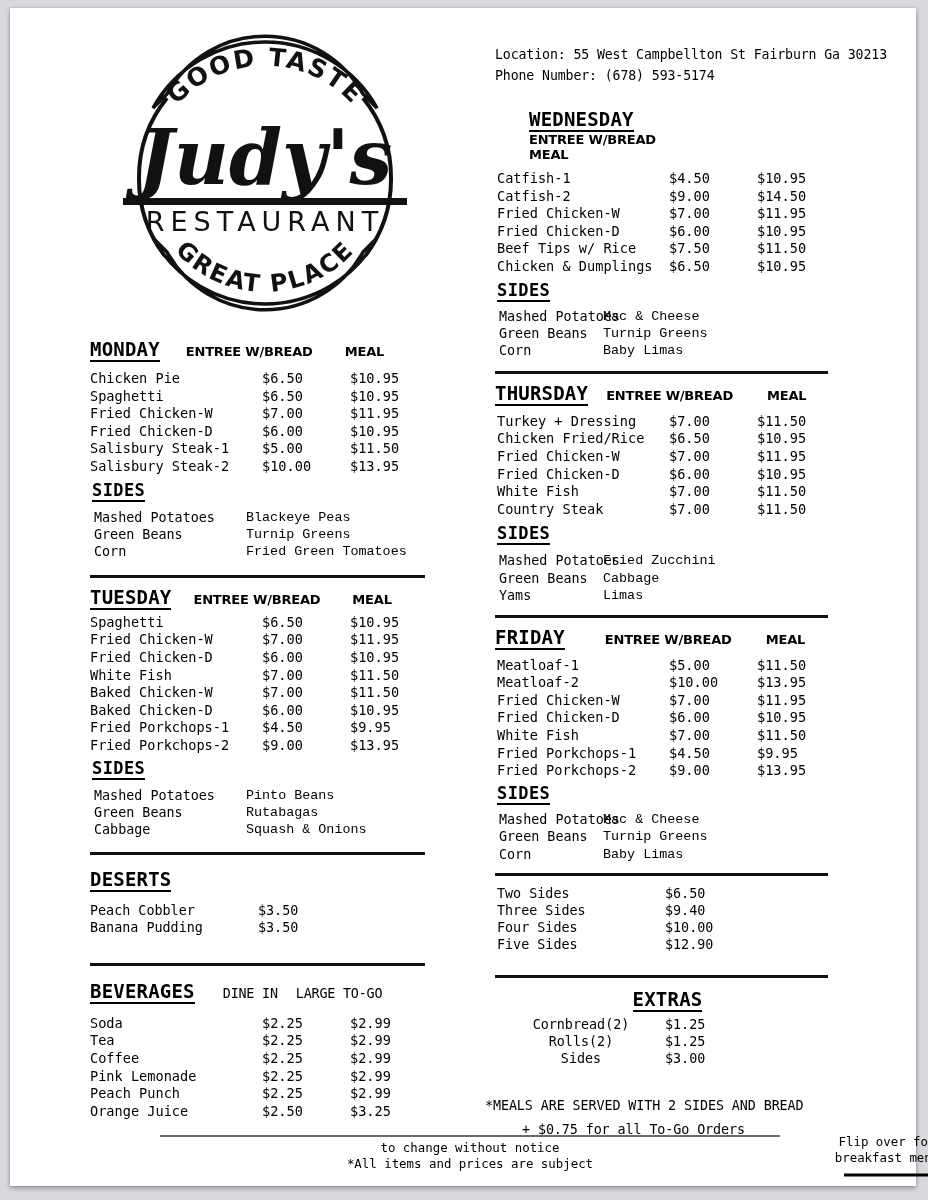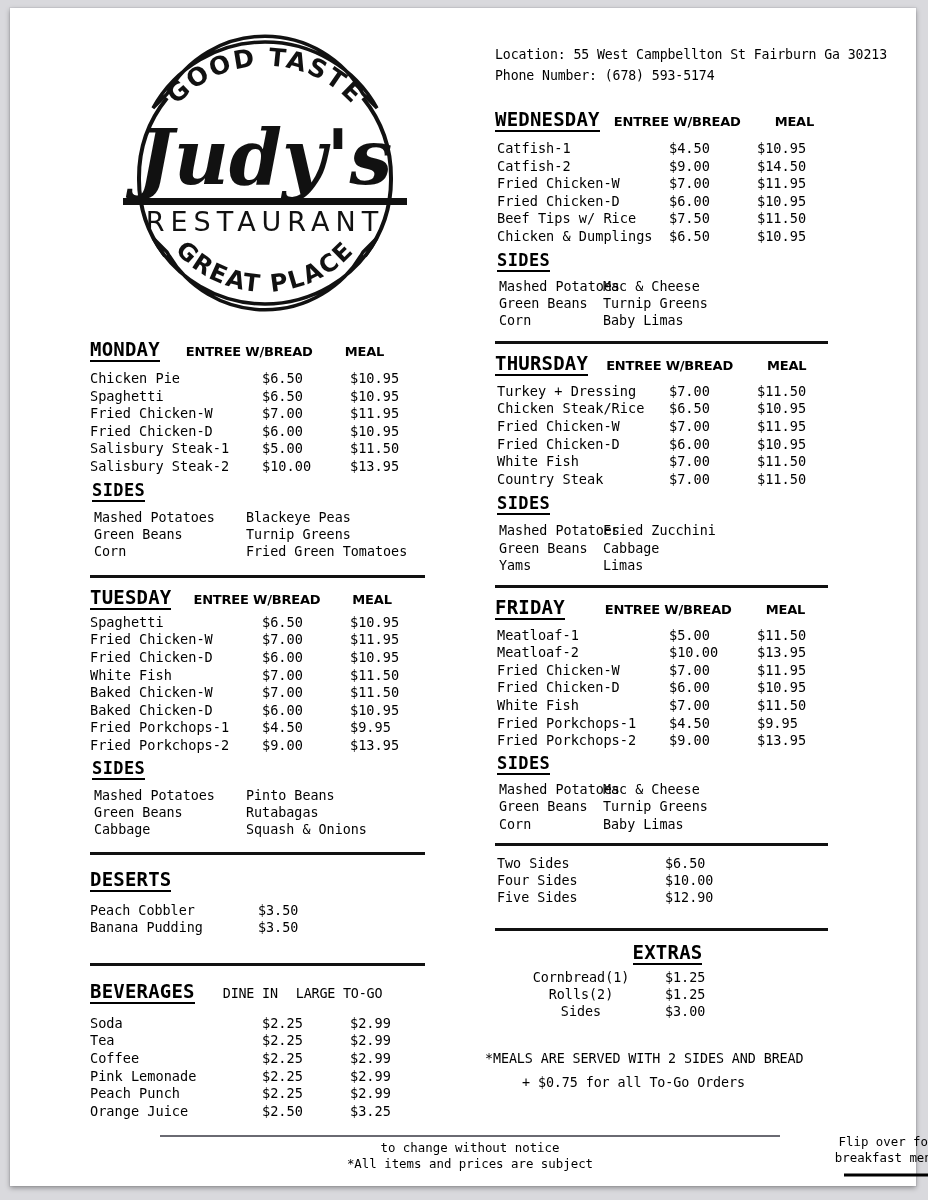--- a/index.html
+++ b/index.html
@@ -103,21 +103,21 @@
     letter-spacing: 0.4px;
     border-bottom: 2.5px solid #000;
     display: inline-block;
     margin-left: 12px;
   }
   .sides-grid {
     display: flex;
     margin-left: 14px;
   }
   .sides-col-a { width: 104px; flex: 0 0 104px; }
-  .sides-col-b { flex: 1 1 auto; }
+  .sides-col-b { flex: 1 1 auto; font-family: Liberation Mono, monospace; }
   .side-item {
     font-size: 13.4px;
     line-height: 17.4px;
     white-space: nowrap;
   }
 
   .plain-row {
     display: flex;
     align-items: baseline;
     font-size: 13.4px;
@@ -202,21 +202,21 @@
   </div>
 
   <div class="col-right">
 
     <div style="margin-left:10px;">
       <div class="addr-line">Location: 55 West Campbellton St Fairburn Ga 30213</div>
       <div class="addr-line">Phone Number: (678) 593-5174</div>
     </div>
 
     <div class="section" style="margin-top:22px;">
-      <div class="sec-head" style="margin-left:10px;">
+      <div class="sec-head" style="margin-left:10px;flex-direction:column;">
         <span class="sec-title">WEDNESDAY</span>
         <span class="col-head" style="margin-left:14px;">ENTREE W/BREAD</span>
         <span class="col-head" style="margin-left:34px;">MEAL</span>
       </div>
       <div style="margin-top:8px; margin-left:12px;">
         <div class="menu-row">
             <span class="m-name">Catfish-1</span>
             <span class="m-p1">$4.50</span>
             <span class="m-p2">$10.95</span>
           </div>
@@ -269,21 +269,21 @@
         <span class="col-head" style="margin-left:18px;">ENTREE W/BREAD</span>
         <span class="col-head" style="margin-left:34px;">MEAL</span>
       </div>
       <div style="margin-top:7px; margin-left:12px;">
         <div class="menu-row">
             <span class="m-name">Turkey + Dressing</span>
             <span class="m-p1">$7.00</span>
             <span class="m-p2">$11.50</span>
           </div>
         <div class="menu-row">
-            <span class="m-name">Chicken Steak/Rice</span>
+            <span class="m-name">Chicken Fried/Rice</span>
             <span class="m-p1">$6.50</span>
             <span class="m-p2">$10.95</span>
           </div>
         <div class="menu-row">
             <span class="m-name">Fried Chicken-W</span>
             <span class="m-p1">$7.00</span>
             <span class="m-p2">$11.95</span>
           </div>
         <div class="menu-row">
             <span class="m-name">Fried Chicken-D</span>
@@ -378,39 +378,43 @@
 
     <hr class="rule right" style="margin-top:10px;">
 
     <div class="section" style="margin-top:9px;">
       <div style="margin-top:8px; margin-left:12px;">
         <div class="plain-row">
             <span class="pr-name">Two Sides</span>
             <span class="pr-val">$6.50</span>
           </div>
         <div class="plain-row">
+            <span class="pr-name">Three Sides</span>
+            <span class="pr-val">$9.40</span>
+          </div>
+        <div class="plain-row">
             <span class="pr-name">Four Sides</span>
             <span class="pr-val">$10.00</span>
           </div>
         <div class="plain-row">
             <span class="pr-name">Five Sides</span>
             <span class="pr-val">$12.90</span>
           </div>
       </div>
     </div>
 
     <hr class="rule right" style="margin-top:22px;">
 
     <div class="section" style="margin-top:10px;text-align:center;">
       <div style="margin-left:10px;">
         <span class="sec-title">EXTRAS</span>
       </div>
       <div style="margin-top:4px; margin-left:12px;">
         <div class="plain-row">
-            <span class="pr-name">Cornbread(1)</span>
+            <span class="pr-name">Cornbread(2)</span>
             <span class="pr-val">$1.25</span>
           </div>
         <div class="plain-row">
             <span class="pr-name">Rolls(2)</span>
             <span class="pr-val">$1.25</span>
           </div>
         <div class="plain-row">
             <span class="pr-name">Sides</span>
             <span class="pr-val">$3.00</span>
           </div>

